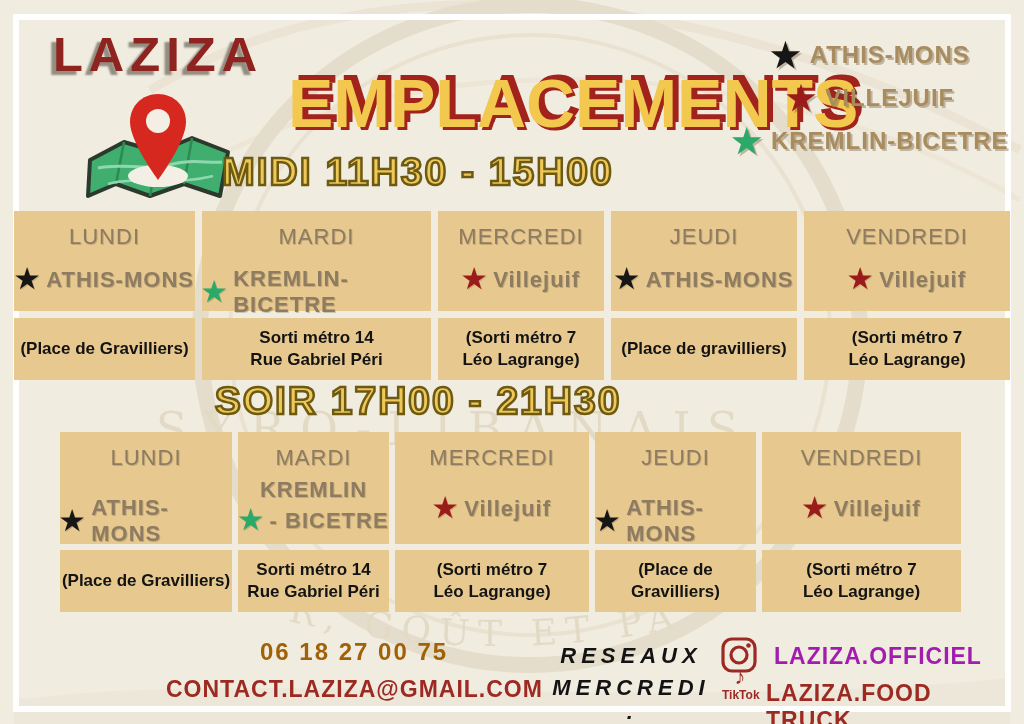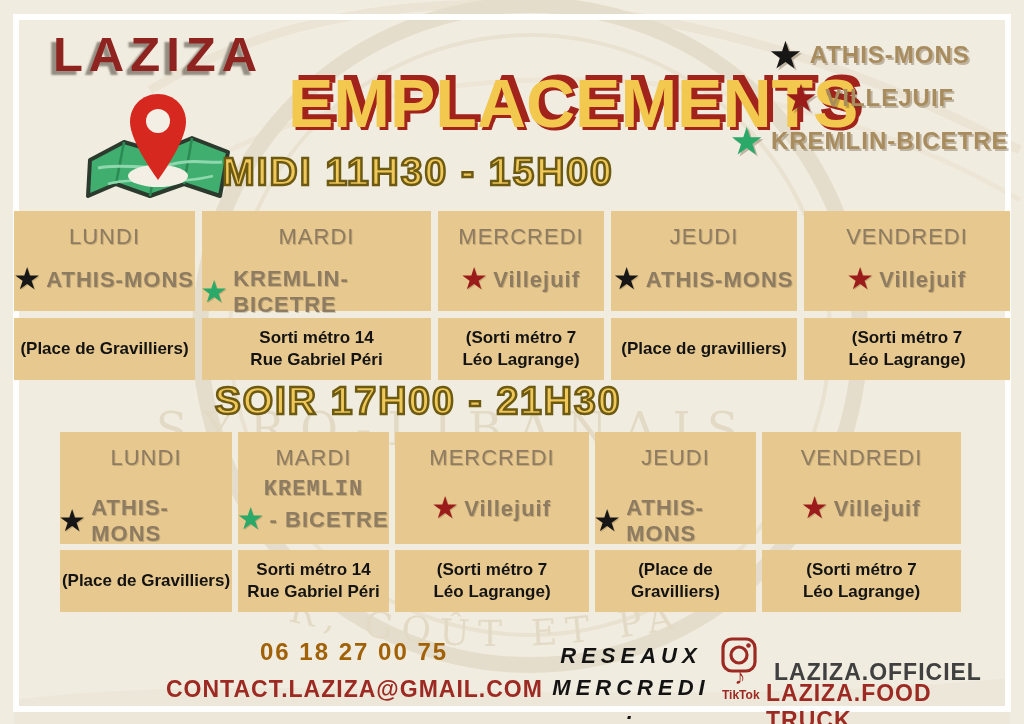--- a/index.html
+++ b/index.html
@@ -52,41 +52,41 @@
   .day-cell{justify-content:flex-start;padding-top:13px;box-sizing:border-box;}
   #midi-table .day-cell{height:100px;}
   #soir-table .day-cell{height:112px;}
   #midi-table .info-cell{height:62px;}
   #soir-table .info-cell{height:62px;}
   .m1{width:181px;} .m2{width:229px;} .m3{width:166px;} .m4{width:186px;} .m5{width:206px;}
   .s1{width:172px;} .s2{width:151px;} .s3{width:194px;} .s4{width:161px;} .s5{width:199px;}
   .day-name{font-size:22px;font-weight:normal;color:#8d7b62;letter-spacing:1px;
     text-shadow:1px 1px 0 rgba(96,75,43,.25);}
   .day-extra{font-size:22px;font-weight:bold;color:#8d7b62;letter-spacing:1px;
-    margin-top:6px;text-shadow:1px 1px 0 rgba(96,75,43,.25);font-family:Liberation Mono, monospace;}
+    margin-top:6px;text-shadow:1px 1px 0 rgba(96,75,43,.25);}
   .day-loc{display:flex;align-items:center;gap:6px;margin-top:16px;
     font-size:22px;font-weight:bold;color:#8d7b62;letter-spacing:1px;
     text-shadow:1px 1px 0 rgba(96,75,43,.25);}
   .day-loc .star{font-size:27px;}
   .day-loc.tight{margin-top:4px;}
   .info-cell{justify-content:center;font-size:17px;font-weight:bold;color:#131313;
     text-align:center;line-height:1.3;}
 
   
   .contact-label{position:absolute;left:30px;top:650px;font-size:25px;
     font-weight:bold;letter-spacing:9px;color:#131313;}
   .phone{position:absolute;left:260px;top:638px;font-size:24px;font-weight:bold;
     letter-spacing:2px;color:#a16207;}
   .email{position:absolute;left:166px;top:676px;font-size:23px;font-weight:bold;
     letter-spacing:1px;color:#9c2a22;}
   .social-label{position:absolute;left:543px;top:640px;width:176px;text-align:center;
     font-size:22px;font-weight:bold;letter-spacing:5px;color:#131313;line-height:1.45;font-style:italic;}
   .ig-icon{position:absolute;left:720px;top:636px;}
   .ig-handle{position:absolute;left:774px;top:643px;font-size:23px;font-weight:bold;
-    letter-spacing:1px;color:#404040;margin-top:16px;}
+    letter-spacing:1px;color:#a21caf;}
   .tt-icon{position:absolute;left:722px;top:666px;width:36px;text-align:center;
     color:#9c2a22;}
   .tt-note{font-size:22px;font-weight:bold;line-height:1;}
   .tt-caption{font-size:12px;font-weight:bold;margin-top:0px;}
   .tt-handle{position:absolute;left:766px;top:680px;font-size:23px;font-weight:bold;
     letter-spacing:1px;color:#9c2a22;}
 </style>
 </head>
 <body>
 

